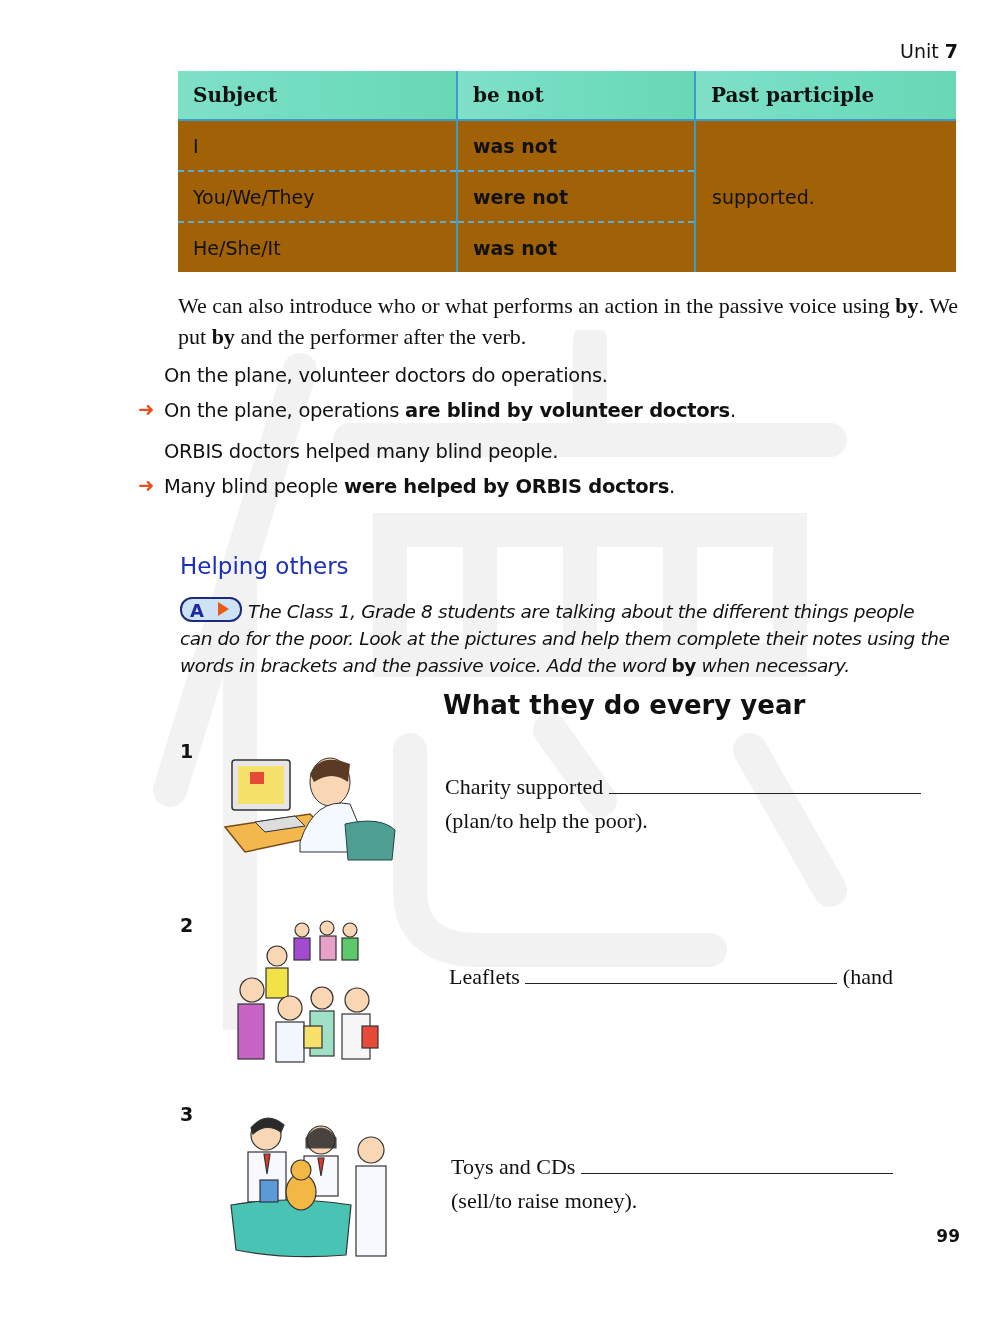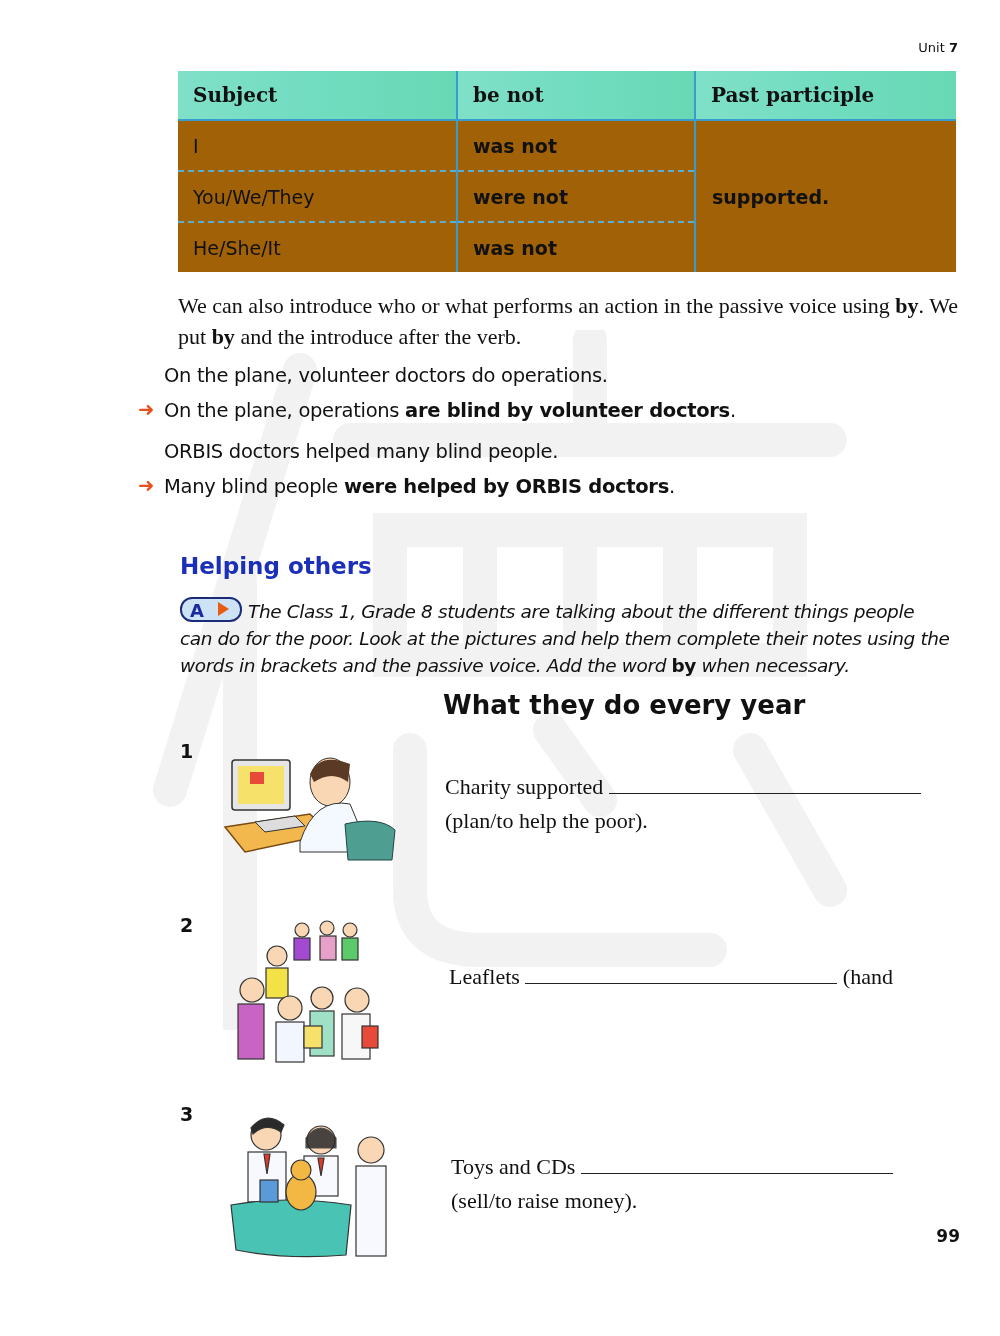--- a/index.html
+++ b/index.html
@@ -1,32 +1,32 @@
 <!DOCTYPE html>
 <html><head>
   <meta charset="utf-8">
   <style>
     html, body { margin: 0; padding: 0; background: #ffffff; }
     body { width: 1000px; height: 1336px; position: relative; overflow: hidden; color: #111; font-family: "DejaVu Sans", sans-serif; }
     .watermark { position: absolute; left: 150px; top: 330px; width: 700px; height: 700px; pointer-events: none; }
-    .unit { position: absolute; right: 42px; top: 40px; font-family: "DejaVu Sans", sans-serif; font-size: 13px; }
+    .unit { position: absolute; right: 42px; top: 40px; font-family: "DejaVu Sans", sans-serif; font-size: 19px; }
     .unit b { font-weight: bold; }
     table.grammar { position: absolute; left: 178px; top: 71px; width: 778px; height: 196px; border-collapse: collapse; background: #a16207; }
     table.grammar th { background: linear-gradient(90deg, #7fe0c8 0%, #6fdcbe 60%, #68d8b4 100%); height: 46px; text-align: left; padding-left: 15px; font-family: "DejaVu Serif", serif; font-weight: 900; font-size: 20px; border-bottom: 2px solid #3a9bcf; }
     table.grammar td { padding-left: 15px; font-size: 19px; border-bottom: 2px dashed #5aaed3; height: 47px; }
     table.grammar tr:last-child td { border-bottom: none; }
     table.grammar th, table.grammar td { border-right: 2px solid #3a9bcf; }
     table.grammar th:last-child, table.grammar td.merged { border-right: none; }
-    table.grammar td.merged { border-bottom: none; font-weight: bold; padding-left: 16px; }
+    table.grammar td.merged { border-bottom: none; font-weight: normal; padding-left: 16px; }
     td.be { font-weight: bold; }
     .col1 { width: 262px; } .col2 { width: 220px; }
     .para { position: absolute; left: 178px; top: 290px; width: 780px; font-family: "Liberation Serif", serif; font-size: 22px; line-height: 31px; }
     .ex { position: absolute; left: 164px; font-size: 19.5px; font-family: "DejaVu Sans", sans-serif; letter-spacing: -0.3px; }
     .arrow { position: absolute; left: -26px; top: -1px; color: #e8501e; font-weight: bold; }
-    .heading { position: absolute; left: 180px; top: 553px; font-size: 23px; color: #1b2fb8; font-weight: bold; font-family: "DejaVu Sans", sans-serif; }
+    .heading { position: absolute; left: 180px; top: 553px; font-size: 23px; color: #1b2fb8; font-weight: normal; font-family: "DejaVu Sans", sans-serif; }
     .instr { position: absolute; left: 180px; top: 597px; width: 770px; font-style: italic; font-size: 18.5px; line-height: 27px; font-family: "DejaVu Sans", sans-serif; letter-spacing: -0.4px; }
     .badge { display: inline-block; width: 58px; height: 21px; border: 2px solid #1c2a7a; border-radius: 12px; background: #cde3f5; vertical-align: -4px; margin-right: 6px; position: relative; }
     .badge .a { position: absolute; left: 8px; top: -2px; font-weight: bold; font-style: normal; color: #1c2a9e; font-size: 18px; }
     .badge .tri { position: absolute; left: 36px; top: 3px; width: 0; height: 0; border-top: 7px solid transparent; border-bottom: 7px solid transparent; border-left: 11px solid #e65c12; }
     .subhead { position: absolute; left: 443px; top: 690px; font-weight: bold; font-size: 26px; }
     .num { position: absolute; left: 180px; font-weight: bold; font-size: 19px; }
     .pic { position: absolute; }
     .item { position: absolute; font-family: "Liberation Serif", serif; font-size: 22px; line-height: 34px; }
     .blank { display: inline-block; border-bottom: 1.5px solid #222; height: 20px; vertical-align: baseline; }
     .page { position: absolute; right: 40px; top: 1226px; font-weight: 700; font-size: 17px; }
@@ -70,21 +70,21 @@
     <td class="be">were not</td>
   </tr>
   <tr>
     <td>He/She/It</td>
     <td class="be">was not</td>
   </tr>
 </tbody>
   </table>
 
 <div class="para">
-  <span>We can also introduce who or what performs an action in the passive voice using </span><b>by</b><span>. We put </span><b>by</b><span> and the introduce after the verb.</span>
+  <span>We can also introduce who or what performs an action in the passive voice using </span><b>by</b><span>. We put </span><b>by</b><span> and the performer after the verb.</span>
 </div>
 
 <div class="ex" style="top:364px">
   <span>On the plane, volunteer doctors do operations.</span>
 </div>
 <div class="ex" style="top:399px">
   <span class="arrow">➜</span>
   <span>On the plane, operations </span><b>are blind by volunteer doctors</b><span>.</span>
 </div>
 <div class="ex" style="top:440px">

